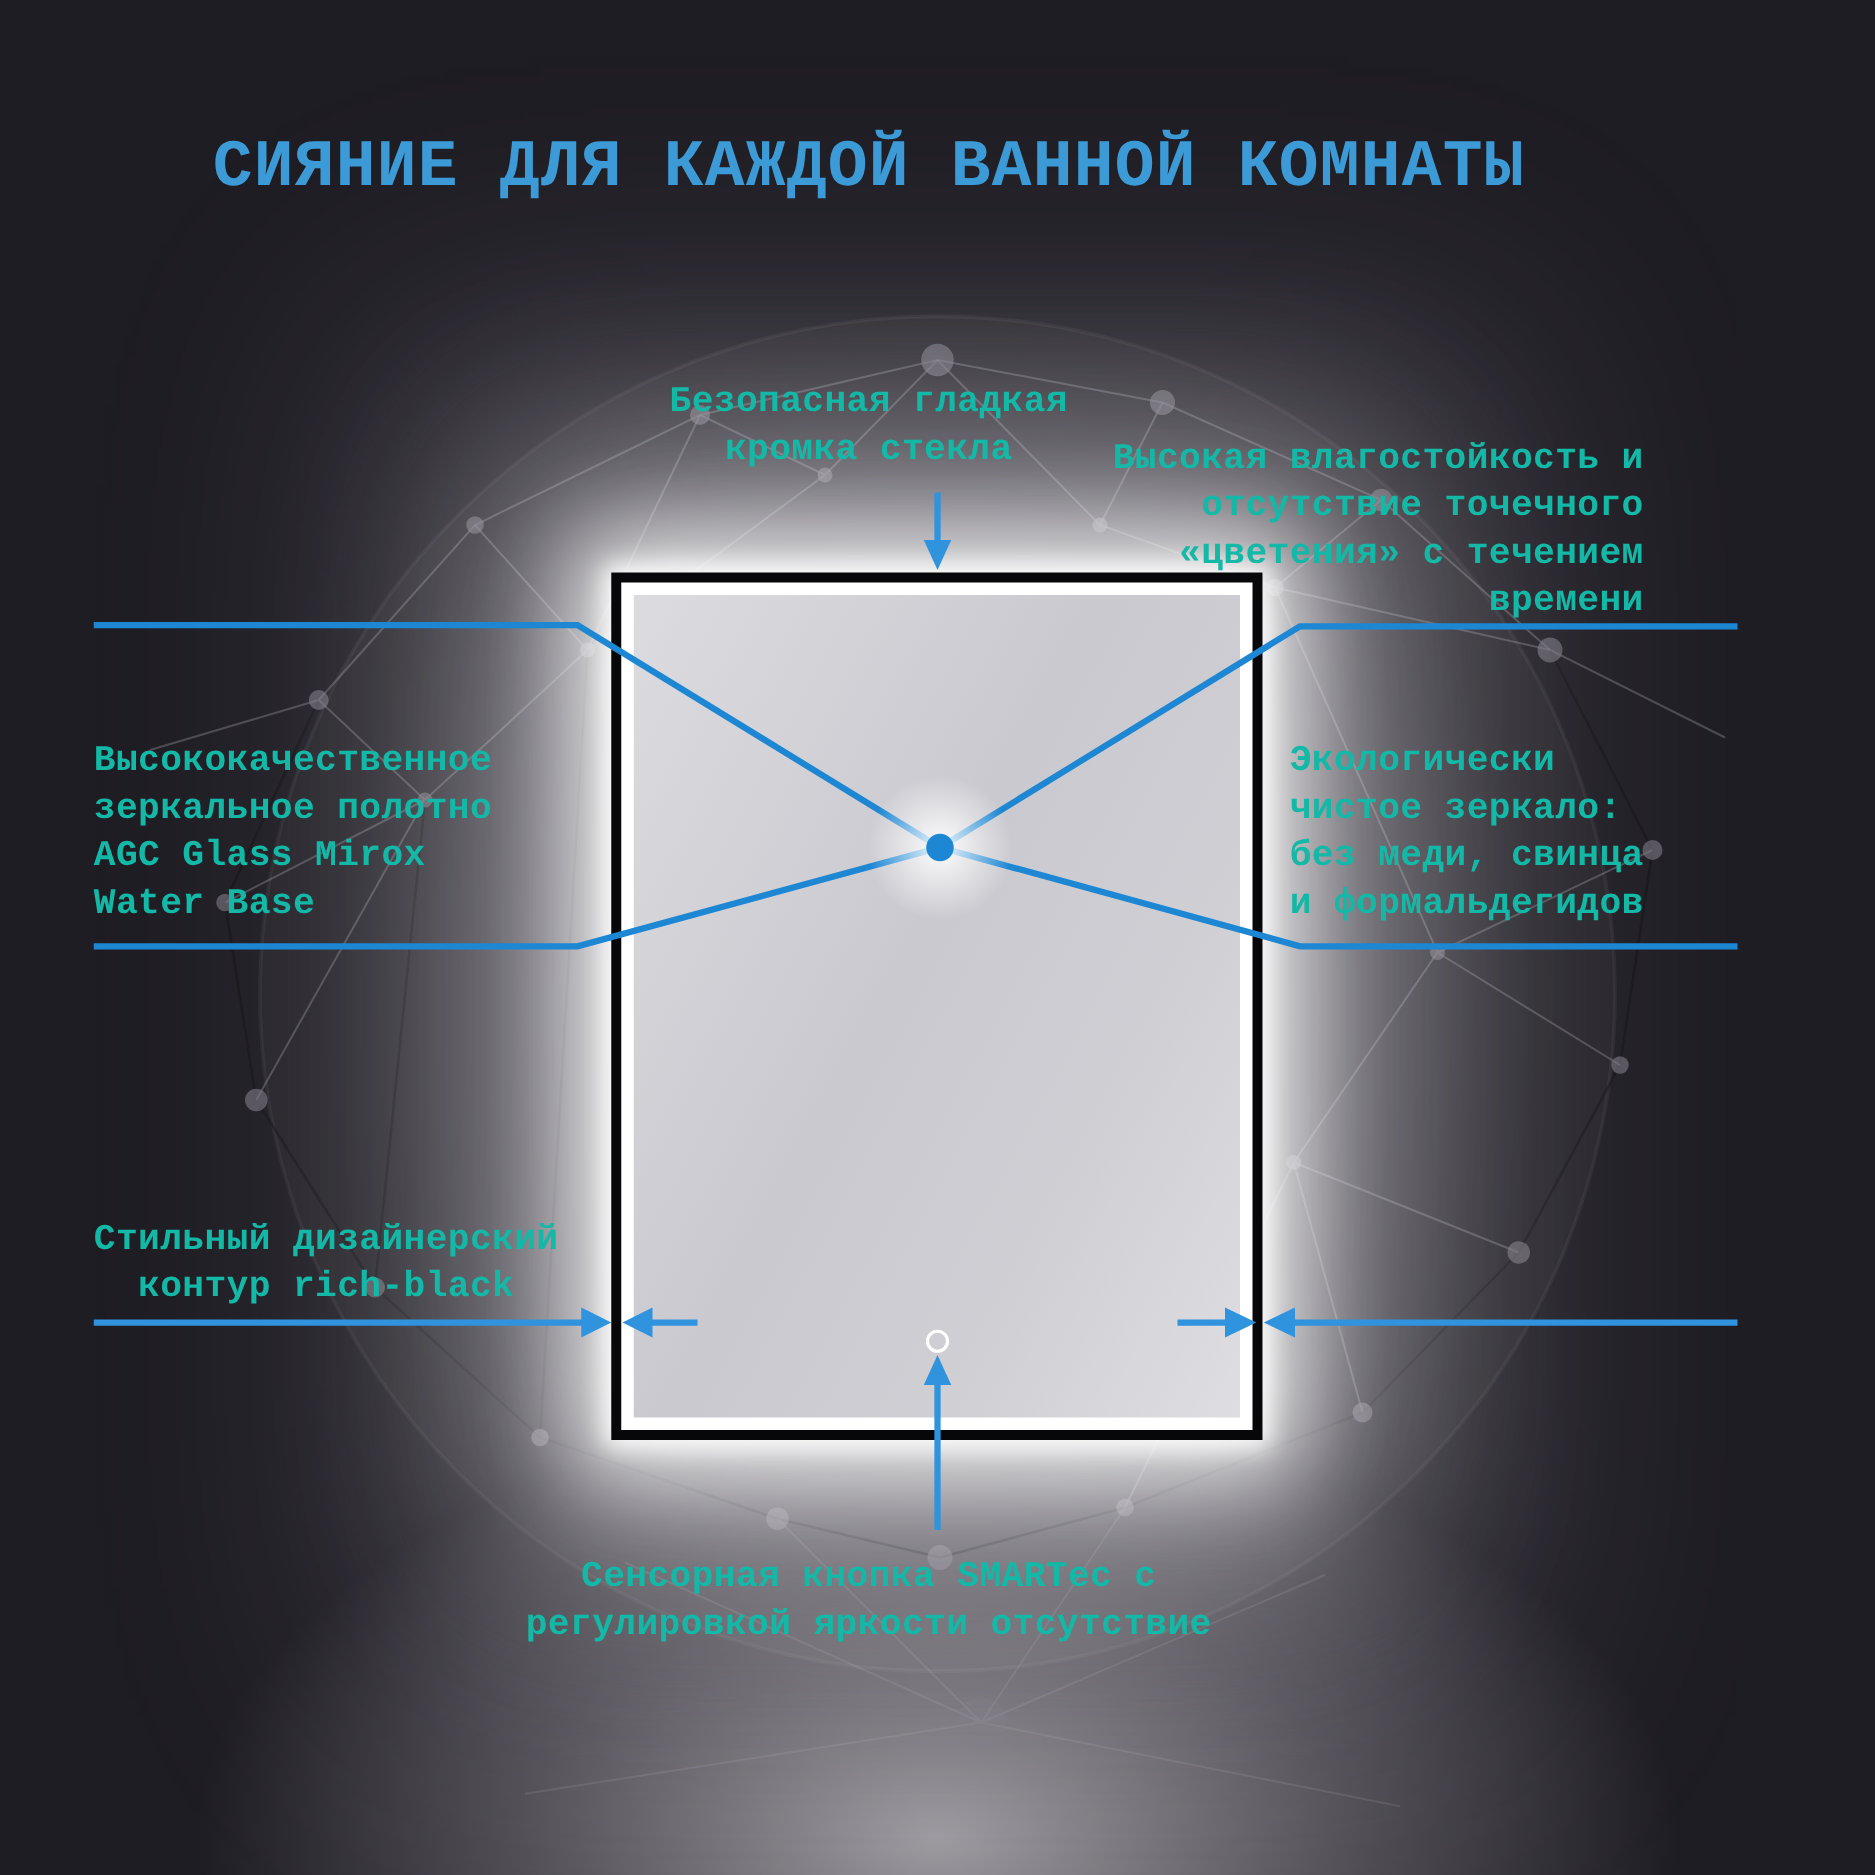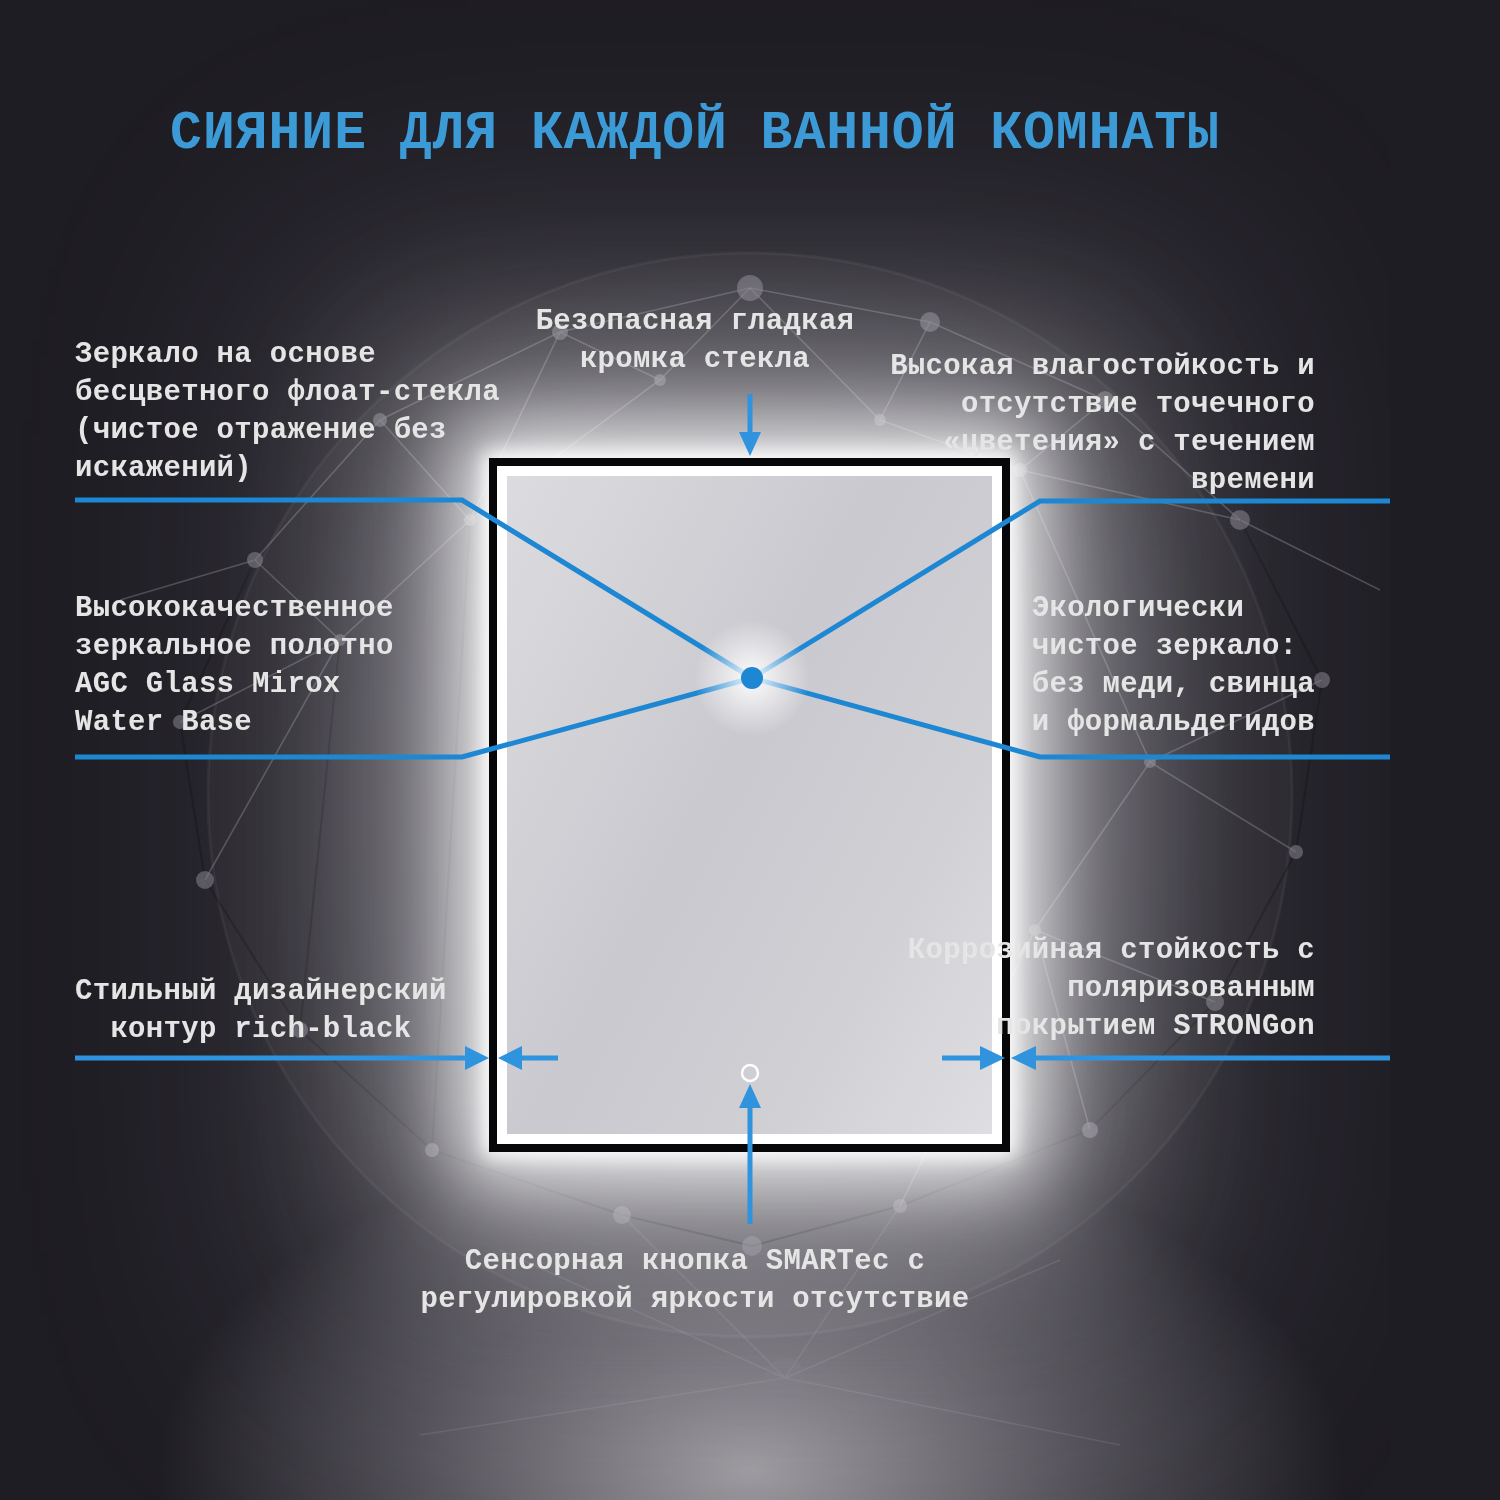--- a/index.html
+++ b/index.html
@@ -40,21 +40,21 @@
   .cl-arrow{fill:#2f93dd;}
   .cl-dim{stroke:#2f93dd;stroke-width:5;fill:none;}
   .center-dot{fill:#1d87d3;}
   .sensor-ring{fill:none;stroke:#ffffff;stroke-width:2.5;}
 
   .title{
     position:absolute;left:0;right:0;top:104px;z-index:4;margin:0;
     text-align:center;color:#3c9bd6;font-size:53px;font-weight:bold;letter-spacing:1px;
   }
   .callout{
-    position:absolute;z-index:4;color:#e5e5e5;font-weight:bold;
+    position:absolute;z-index:4;color:#14b8a6;font-weight:bold;
     font-size:29px;line-height:38px;letter-spacing:0.3px;white-space:pre-line;
   }
   .tl{left:75px;top:336px;text-align:left;}
   .tc{left:0;right:0;top:303px;text-align:center;}
   .tr{right:75px;top:348px;text-align:right;}
   .ml{left:75px;top:590px;text-align:left;}
   .mr{right:75px;top:590px;}
   .bl{left:75px;top:973px;text-align:center;}
   .br{right:75px;top:932px;text-align:right;}
   .bc{left:0;right:0;top:1243px;text-align:center;}
@@ -146,39 +146,32 @@
     <g>
       <line class="cl-dim" x1="1425" y1="1058" x2="1035" y2="1058"></line>
       <polygon class="cl-arrow" points="1011,1058 1036,1046 1036,1070"></polygon>
     </g>
 
     <circle class="sensor-ring" cx="750" cy="1073" r="8"></circle>
   </svg>
 
   <h1 class="title">СИЯНИЕ ДЛЯ КАЖДОЙ ВАННОЙ КОМНАТЫ</h1>
 
-  <div class="callout tl">Зеркало на основе
-бесцветного флоат-стекла
-(чистое отражение без
-искажений)</div>
   <div class="callout tc">Безопасная гладкая
 кромка стекла</div>
   <div class="callout tr">Высокая влагостойкость и
 отсутствие точечного
 «цветения» с течением
 времени</div>
   <div class="callout ml">Высококачественное
 зеркальное полотно
 AGC Glass Mirox
 Water Base</div>
   <div class="callout mr">Экологически
 чистое зеркало:
 без меди, свинца
 и формальдегидов</div>
   <div class="callout bl">Стильный дизайнерский
 контур rich-black</div>
-  <div class="callout br">Коррозийная стойкость с
-поляризованным
-покрытием STRONGon</div>
   <div class="callout bc">Сенсорная кнопка SMARTec с
 регулировкой яркости отсутствие</div>
 
 </div>
 
 </body></html>

